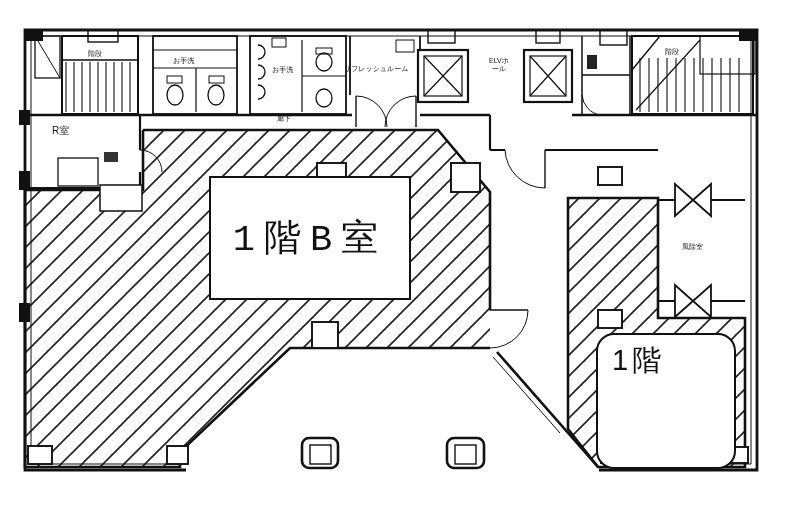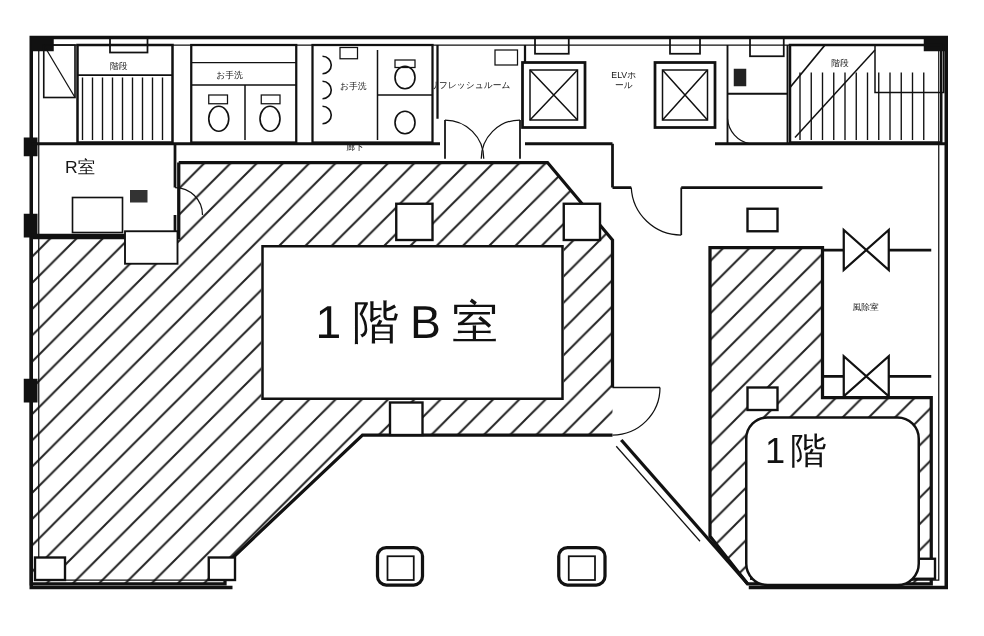--- a/index.html
+++ b/index.html
@@ -163,31 +163,31 @@
     <g stroke="#111" fill="#fff">
       <rect x="302" y="438" width="36" height="30" rx="7" stroke-width="2.6"></rect>
       <rect x="310" y="445" width="21" height="19" stroke-width="1.4"></rect>
     </g>
     <g stroke="#111" fill="#fff">
       <rect x="447" y="438" width="37" height="30" rx="7" stroke-width="2.6"></rect>
       <rect x="455" y="445" width="21" height="19" stroke-width="1.4"></rect>
     </g>
   </svg>
 
-  <div class="roomlabel big" style="left:209px;top:196px;width:242px;height:124px;">
+  <div class="roomlabel big" style="left:209px;top:176px;width:202px;height:124px;font-family:Liberation Mono, monospace;">
     <span>1階B室</span>
   </div>
 
   <div class="roomlabel lobby" style="left:596px;top:333px;width:140px;height:136px;border-radius:18px;">
     <span>1階</span>
   </div>
 
   <div class="tiny" style="left:88px;top:50px;">階段</div>
   <div class="tiny" style="left:665px;top:48px;">階段</div>
   <div class="tiny" style="left:173px;top:57px;">お手洗</div>
   <div class="tiny" style="left:272px;top:66px;">お手洗</div>
   <div class="tiny" style="left:344px;top:65px;">リフレッシュルーム</div>
   <div class="tiny wrap" style="left:486px;top:57px;width:26px;text-align:center;">ELVホール</div>
   <div class="tiny" style="left:277px;top:115px;">廊下</div>
-  <div class="tiny" style="left:52px;top:125px;font-size:14px;">R室</div>
+  <div class="tiny" style="left:52px;top:125px;font-size:10px;">R室</div>
   <div class="tiny" style="left:682px;top:243px;">風除室</div>
 
 </div>
 
 </body></html>

